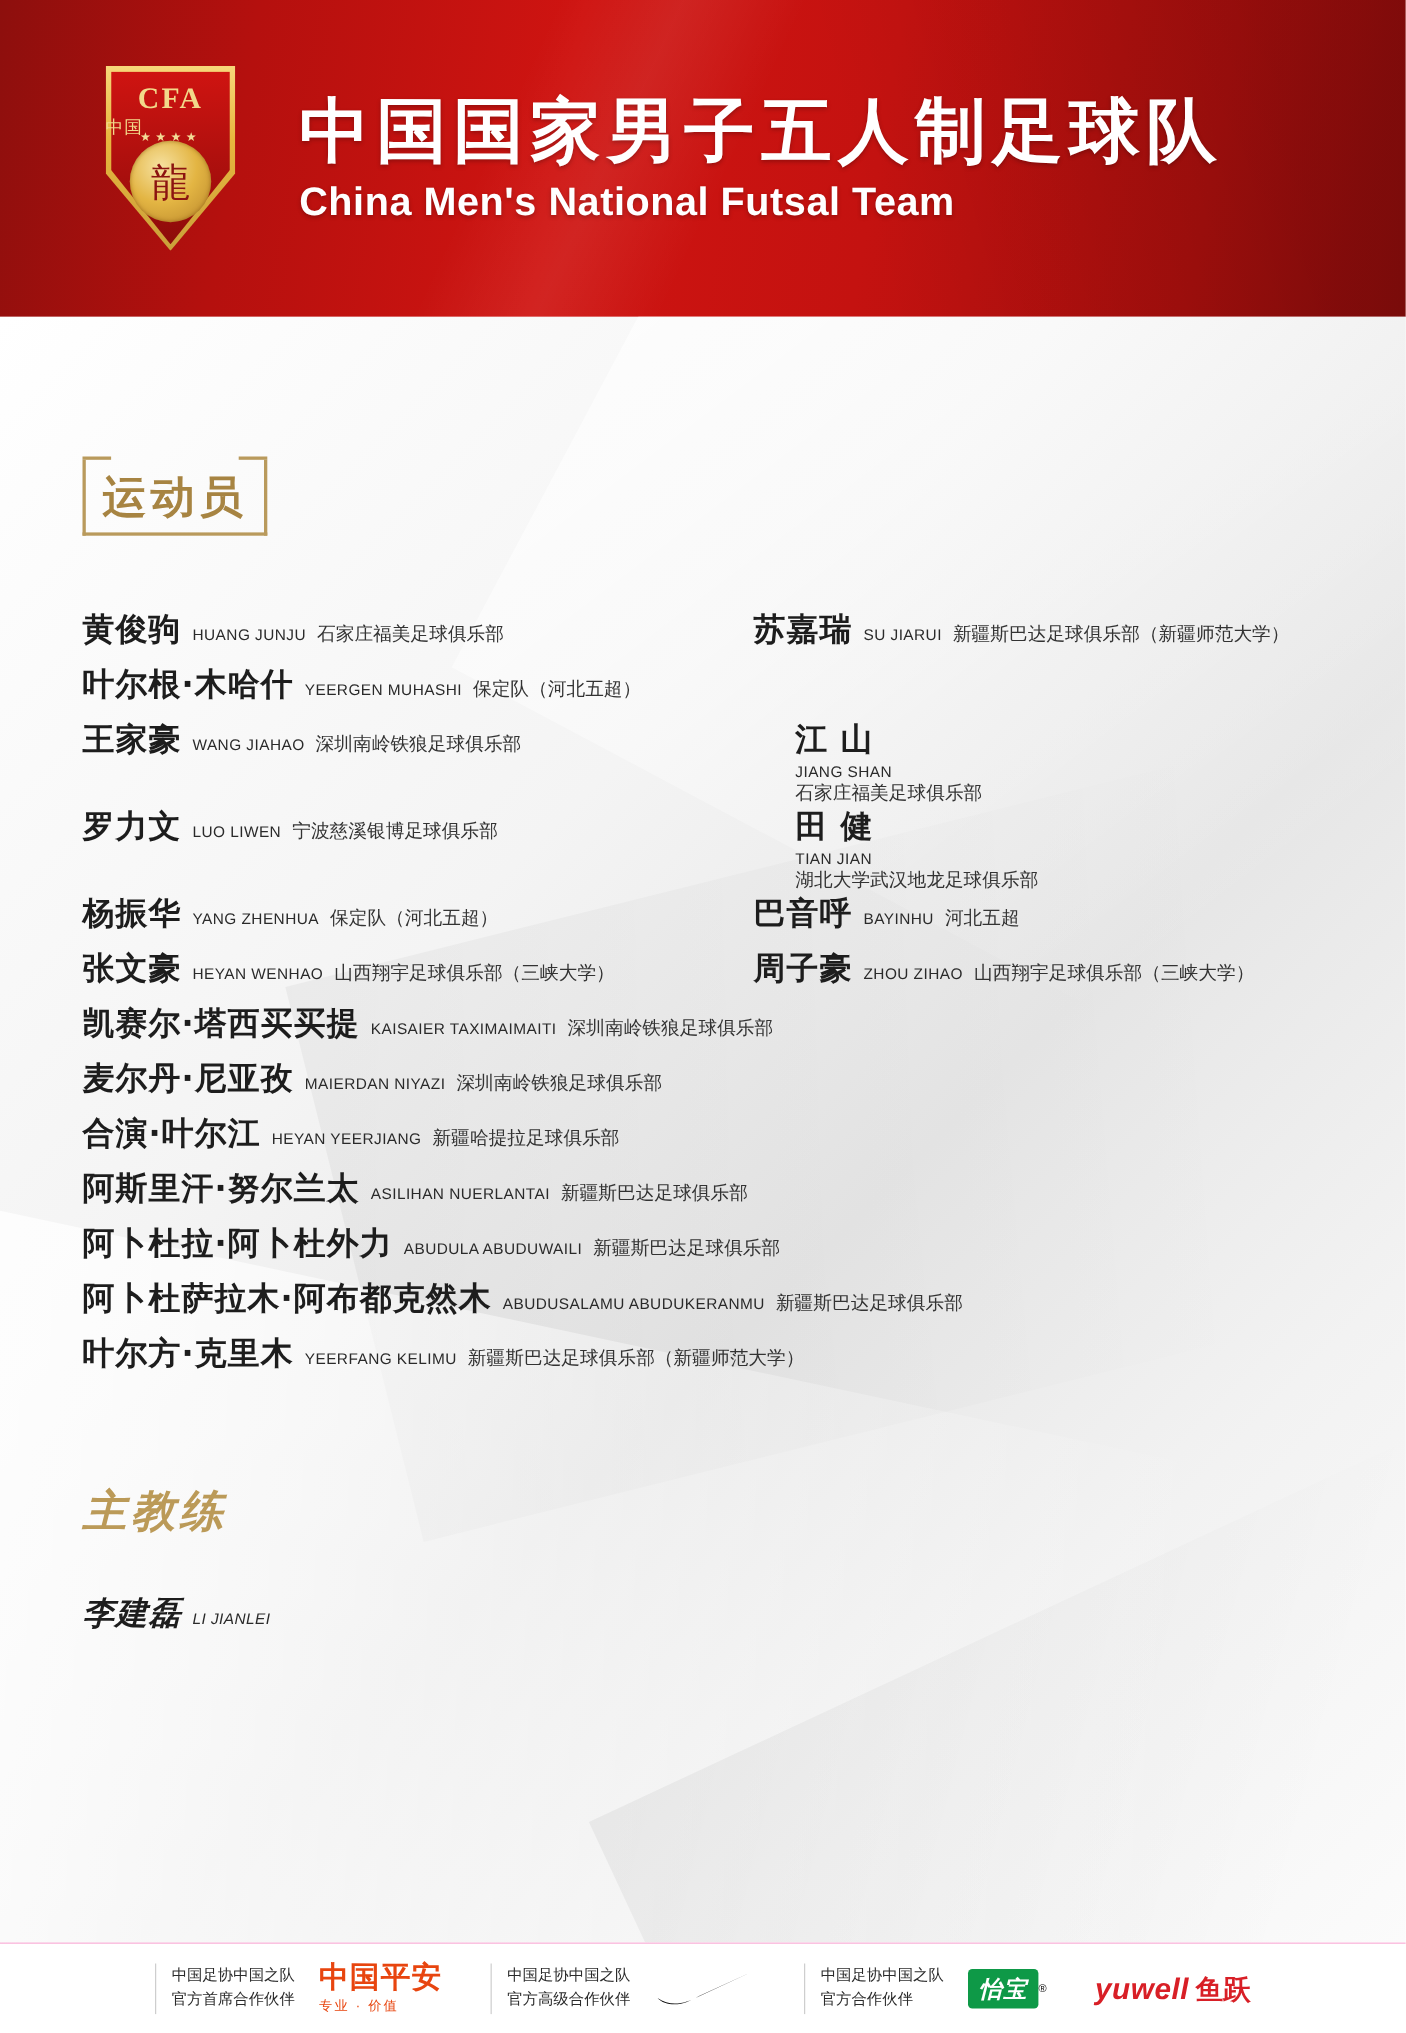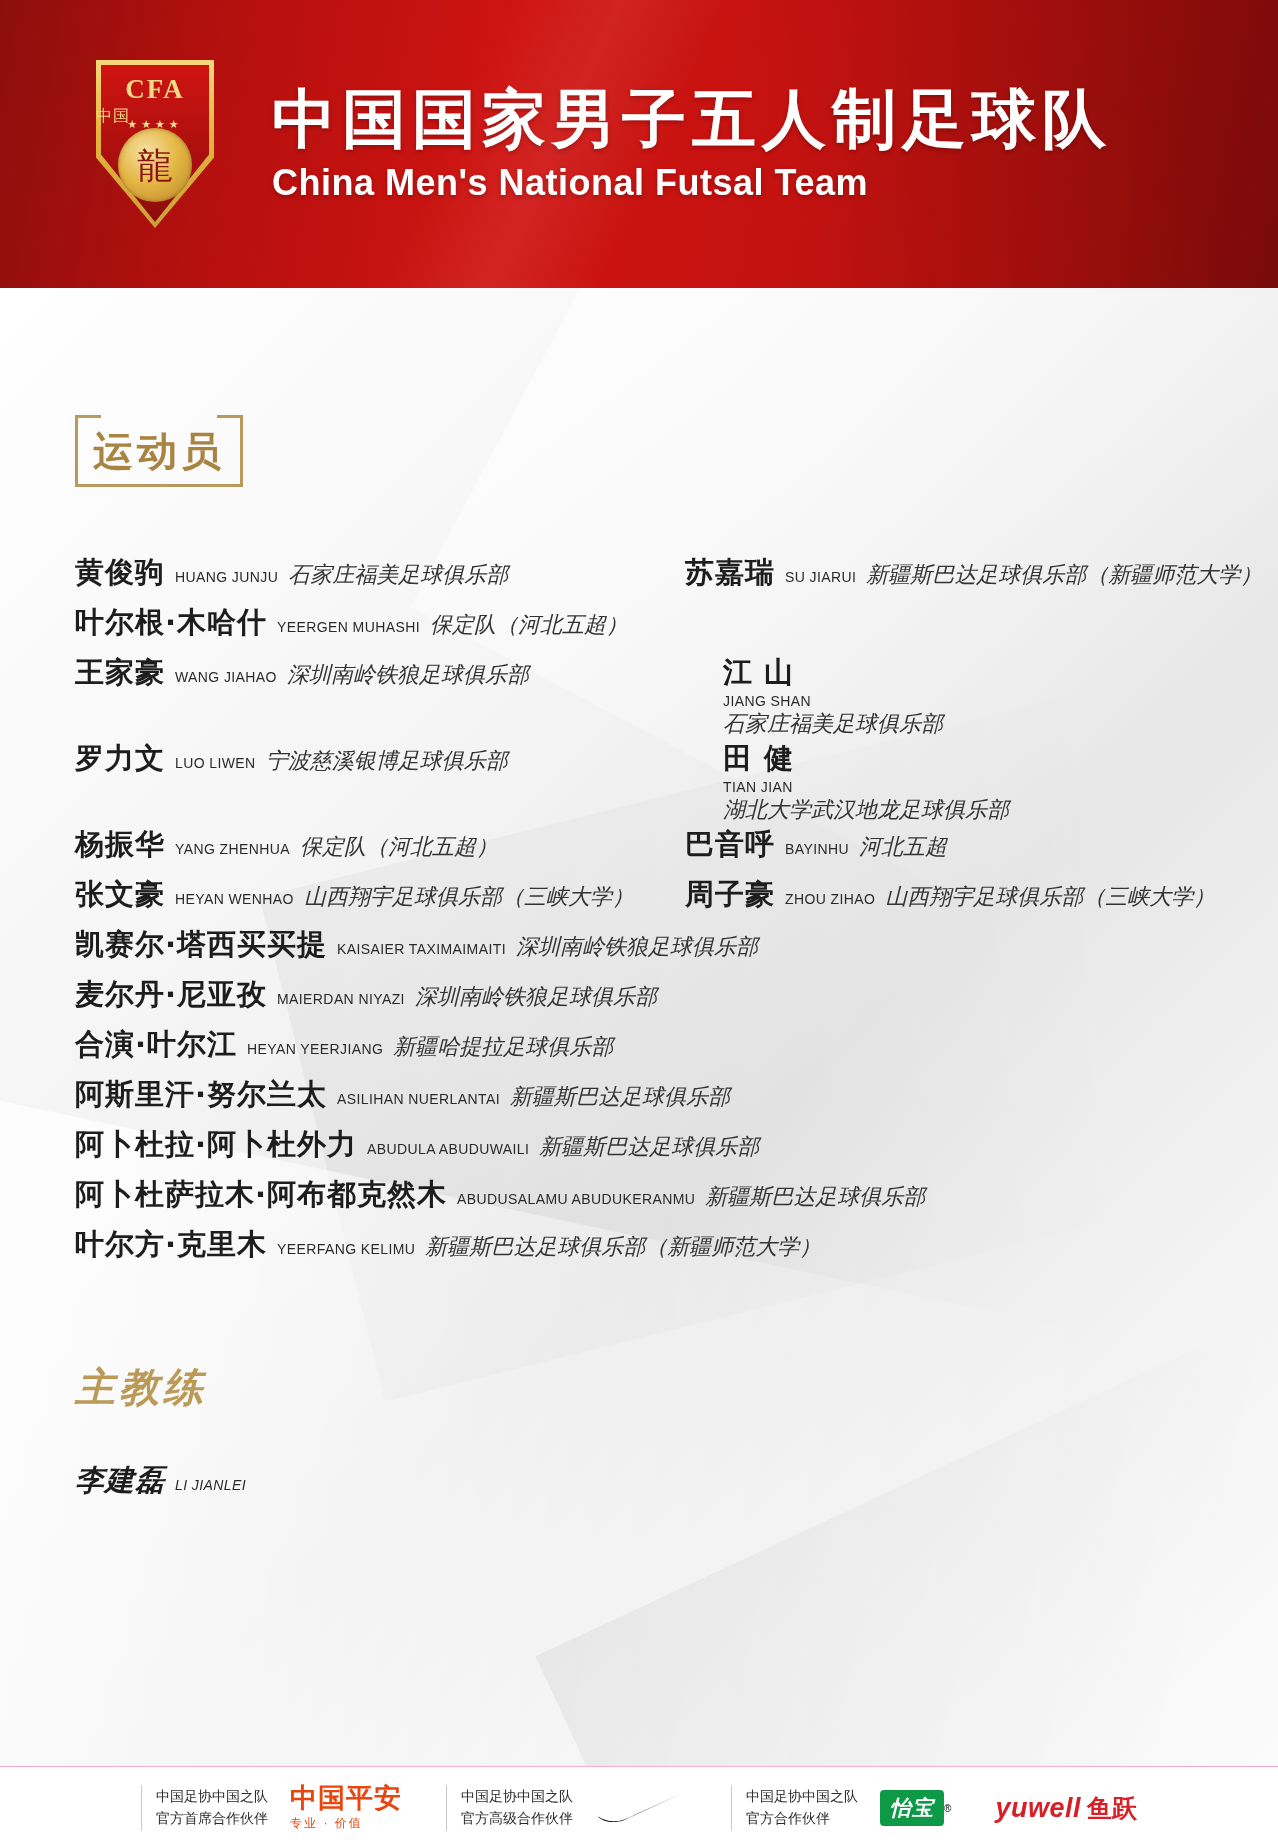--- a/index.html
+++ b/index.html
@@ -235,25 +235,24 @@
     letter-spacing: 1px;
     font-family: "DejaVu Sans", "Liberation Sans", sans-serif;
   }
   .nm-en {
     font-size: 14px;
     color: #2a2a2a;
     margin-left: 10px;
     letter-spacing: 0.4px;
   }
   .club {
-    font-size: 22px;
+    font-size: 17px;
     color: #333333;
     margin-left: 10px;
     font-family: "DejaVu Sans", "Liberation Sans", sans-serif;
-    font-style: italic;
   }
 
   .coach-block { margin-top: 85px; font-style: italic; }
   .coach-row { margin-top: 46px; }
 
   
   .footer {
     position: relative;
     height: 82px;
     background: #ffffff;

